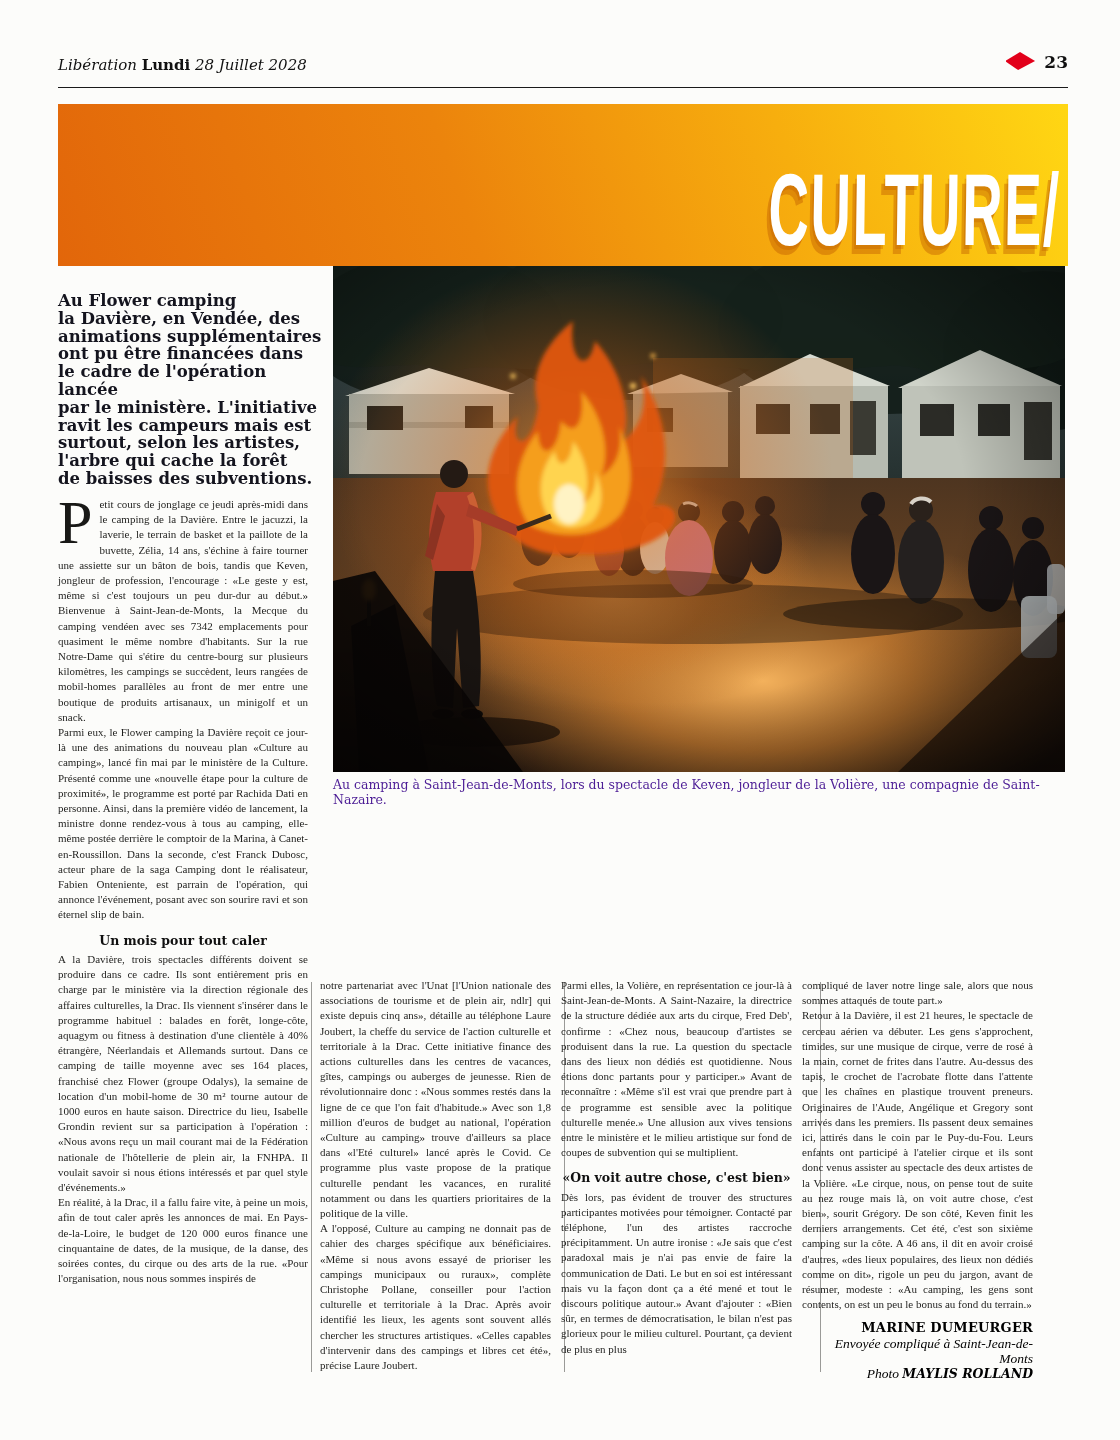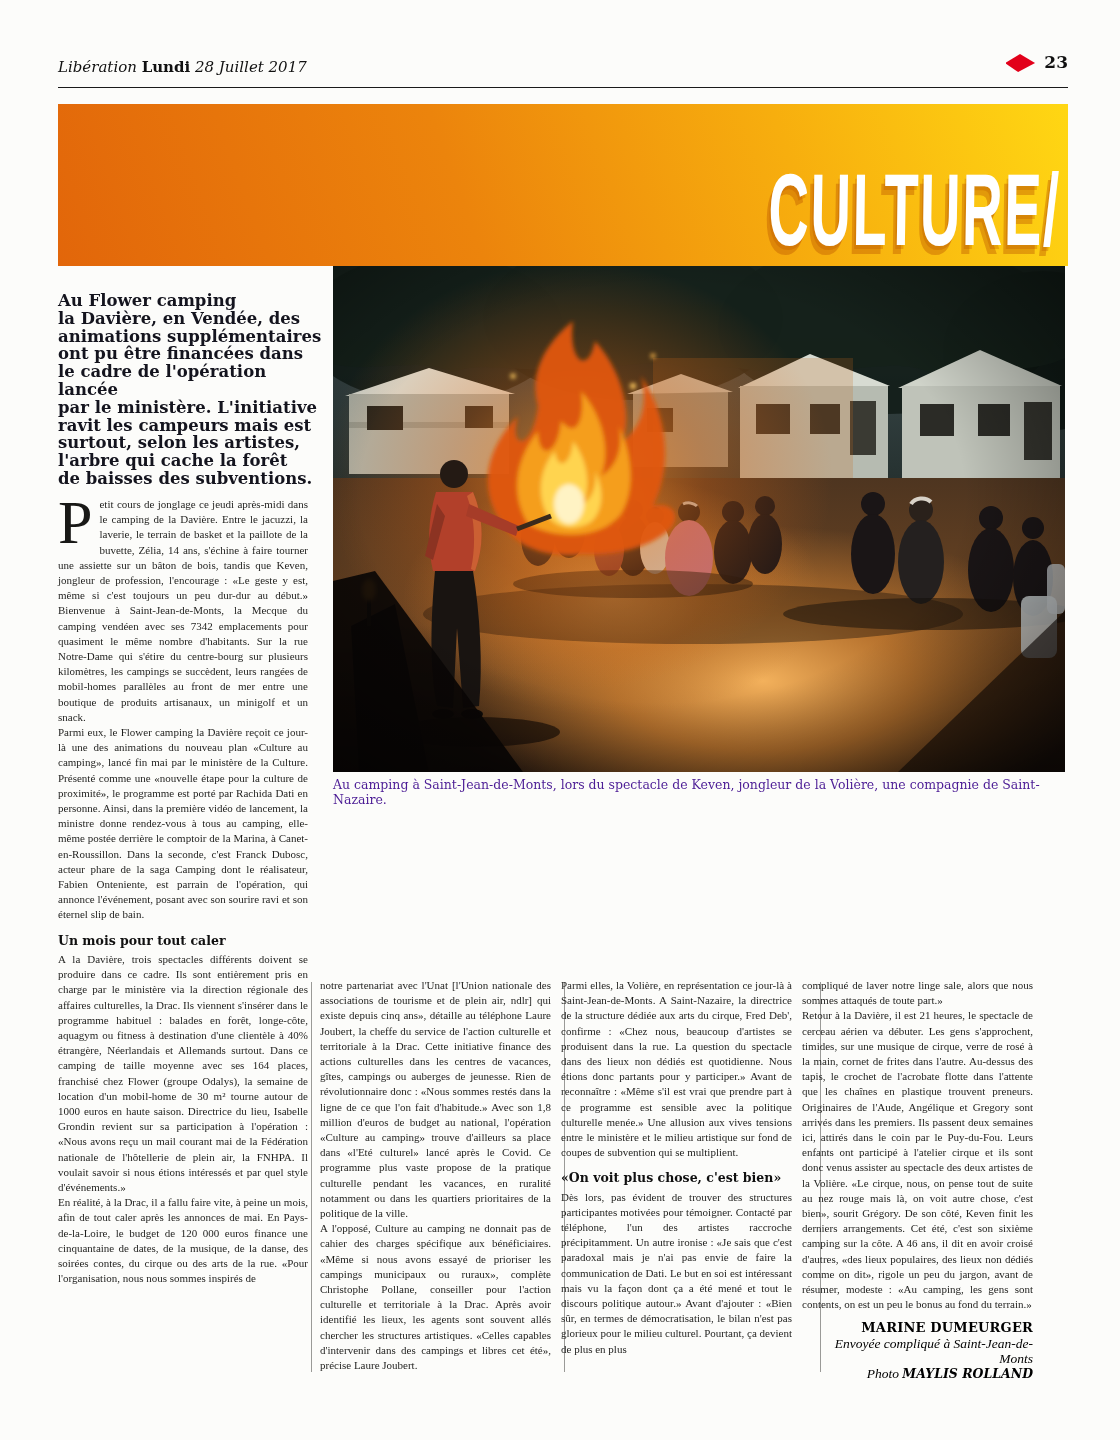--- a/index.html
+++ b/index.html
@@ -5,21 +5,21 @@
   html,body{margin:0;padding:0;background:#e8e8e6;}
   .page{position:relative;width:1120px;height:1440px;margin:0 auto;background:#fcfcfa;overflow:hidden;
         font-family:"Liberation Serif",serif;color:#1d1d1b;}
 
   
   .masthead{position:absolute;top:52px;left:58px;right:52px;display:flex;justify-content:space-between;align-items:baseline;
             font-family:"DejaVu Serif",serif;font-size:15px;color:#111;}
   .masthead .paper{font-style:italic;}
   .masthead .day{font-weight:bold;}
   .masthead .date{font-style:italic;}
-  .masthead-right{display:flex;align-items:flex-end;gap:8px;}
+  .masthead-right{display:flex;align-items:flex-start;gap:8px;}
   .pageno{font-weight:bold;font-size:17px;font-family:"DejaVu Serif",serif;}
   .mast-rule{position:absolute;top:87px;left:58px;right:52px;border-top:1.6px solid #1a1a1a;}
 
   
   .banner{position:absolute;top:104px;left:58px;right:52px;height:162px;
           background:linear-gradient(70deg,#e2660a 0%,#ec840c 40%,#f7ae0e 72%,#ffd713 100%);}
   .banner-label{position:absolute;right:8px;bottom:2px;color:#ffffff;
                 font-family:"Liberation Sans",sans-serif;font-weight:900;font-size:70px;letter-spacing:2px;
                 transform:scale(0.80,1.46) skewX(-1.5deg);transform-origin:100% 88%;
                 text-shadow:-5px 6px 0 rgba(187,84,0,.40),-2px 3px 0 rgba(187,84,0,.30);}
@@ -40,21 +40,21 @@
             font-family:"Liberation Serif",serif;font-weight:500;font-size:53px;line-height:55px;
             letter-spacing:-0.5px;color:#0c0c0c;white-space:pre-line;}
 
   
   .bodytext{font-size:11px;line-height:15.2px;text-align:justify;color:#1f1f1d;}
   .bodytext p{margin:0;}
   .col1{position:absolute;top:497px;left:58px;width:250px;}
   .dropcap{float:left;font-family:"Liberation Serif",serif;font-size:62px;line-height:47px;
            padding:2px 7px 0 0;color:#181816;}
   .subhead{font-family:"DejaVu Serif",serif;font-weight:bold;font-size:12.5px;color:#101010;
-           text-align:left;margin:10px 0 4px 0;}
+           text-align:center;margin:10px 0 4px 0;}
   .cols-lower{position:absolute;top:978px;left:320px;width:745px;display:flex;gap:10px;}
   .cols-lower .col{width:231px;}
   .divider{position:absolute;top:982px;width:1px;height:390px;background:#9a9a97;}
   .div1{left:311px;} .div2{left:564px;} .div3{left:820px;}
 
   
   .byline{margin-top:8px;text-align:right;font-family:"DejaVu Serif",serif;font-size:13px;color:#000000;}
   .byline .author{font-weight:bold;letter-spacing:.2px;}
   .byline .role{font-style:italic;font-family:"Liberation Serif",serif;font-size:13.5px;}
   .byline .photoline{font-style:italic;font-family:"Liberation Serif",serif;font-size:13.5px;}
@@ -62,21 +62,21 @@
 </style>
 </head>
 <body>
 
 <div class="page">
 
   <div class="masthead">
     <div>
       <span class="paper">Libération</span>
       <span class="day">Lundi</span>
-      <span class="date">28 Juillet 2017</span>
+      <span class="date">28 Juillet 2028</span>
     </div>
     <div class="masthead-right">
       <svg width="30" height="18" viewBox="0 0 30 18">
         <polygon points="0,9 14,0 30,9 14,18" fill="#e2001a" transform="skewX(-6)"></polygon>
       </svg>
       <span class="pageno">23</span>
     </div>
   </div>
   <div class="mast-rule"></div>
 
@@ -263,21 +263,21 @@
   <div class="divider div2"></div>
   <div class="divider div3"></div>
 
   <div class="cols-lower">
     <div class="col bodytext">
       <p>notre partenariat avec l'Unat [l'Union nationale des associations de tourisme et de plein air, ndlr] qui existe depuis cinq ans», détaille au téléphone Laure Joubert, la cheffe du service de l'action culturelle et territoriale à la Drac. Cette initiative finance des actions culturelles dans les centres de vacances, gîtes, campings ou auberges de jeunesse. Rien de révolutionnaire donc : «Nous sommes restés dans la ligne de ce que l'on fait d'habitude.» Avec son 1,8 million d'euros de budget au national, l'opération «Culture au camping» trouve d'ailleurs sa place dans «l'Eté culturel» lancé après le Covid. Ce programme plus vaste propose de la pratique culturelle pendant les vacances, en ruralité notamment ou dans les quartiers prioritaires de la politique de la ville.</p>
       <p>A l'opposé, Culture au camping ne donnait pas de cahier des charges spécifique aux bénéficiaires. «Même si nous avons essayé de prioriser les campings municipaux ou ruraux», complète Christophe Pollane, conseiller pour l'action culturelle et territoriale à la Drac. Après avoir identifié les lieux, les agents sont souvent allés chercher les structures artistiques. «Celles capables d'intervenir dans des campings et libres cet été», précise Laure Joubert.</p>
     </div>
     <div class="col bodytext">
       <p>Parmi elles, la Volière, en représentation ce jour-là à Saint-Jean-de-Monts. A Saint-Nazaire, la directrice de la structure dédiée aux arts du cirque, Fred Deb', confirme : «Chez nous, beaucoup d'artistes se produisent dans la rue. La question du spectacle dans des lieux non dédiés est quotidienne. Nous étions donc partants pour y participer.» Avant de reconnaître : «Même s'il est vrai que prendre part à ce programme est sensible avec la politique culturelle menée.» Une allusion aux vives tensions entre le ministère et le milieu artistique sur fond de coupes de subvention qui se multiplient.</p>
-      <div class="subhead">«On voit plus chose, c'est bien»</div>
+      <div class="subhead">«On voit autre chose, c'est bien»</div>
       <p>Dès lors, pas évident de trouver des structures participantes motivées pour témoigner. Contacté par téléphone, l'un des artistes raccroche précipitamment. Un autre ironise : «Je sais que c'est paradoxal mais je n'ai pas envie de faire la communication de Dati. Le but en soi est intéressant mais vu la façon dont ça a été mené et tout le discours politique autour.» Avant d'ajouter : «Bien sûr, en termes de démocratisation, le bilan n'est pas glorieux pour le milieu culturel. Pourtant, ça devient de plus en plus</p>
     </div>
     <div class="col bodytext">
       <p>compliqué de laver notre linge sale, alors que nous sommes attaqués de toute part.»</p>
       <p>Retour à la Davière, il est 21 heures, le spectacle de cerceau aérien va débuter. Les gens s'approchent, timides, sur une musique de cirque, verre de rosé à la main, cornet de frites dans l'autre. Au-dessus des tapis, le crochet de l'acrobate flotte dans l'attente que les chaînes en plastique trouvent preneurs. Originaires de l'Aude, Angélique et Gregory sont arrivés dans les premiers. Ils passent deux semaines ici, attirés dans le coin par le Puy-du-Fou. Leurs enfants ont participé à l'atelier cirque et ils sont donc venus assister au spectacle des deux artistes de la Volière. «Le cirque, nous, on pense tout de suite au nez rouge mais là, on voit autre chose, c'est bien», sourit Grégory. De son côté, Keven finit les derniers arrangements. Cet été, c'est son sixième camping sur la côte. A 46 ans, il dit en avoir croisé d'autres, «des lieux populaires, des lieux non dédiés comme on dit», rigole un peu du jargon, avant de résumer, modeste : «Au camping, les gens sont contents, on est un peu le bonus au fond du terrain.»</p>
       <div class="byline">
         <div class="author">MARINE DUMEURGER</div>
         <div class="role">Envoyée compliqué à Saint-Jean-de-Monts</div>
         <div class="photoline"><span>Photo</span> <span class="credit">MAYLIS ROLLAND</span></div>
       </div>

